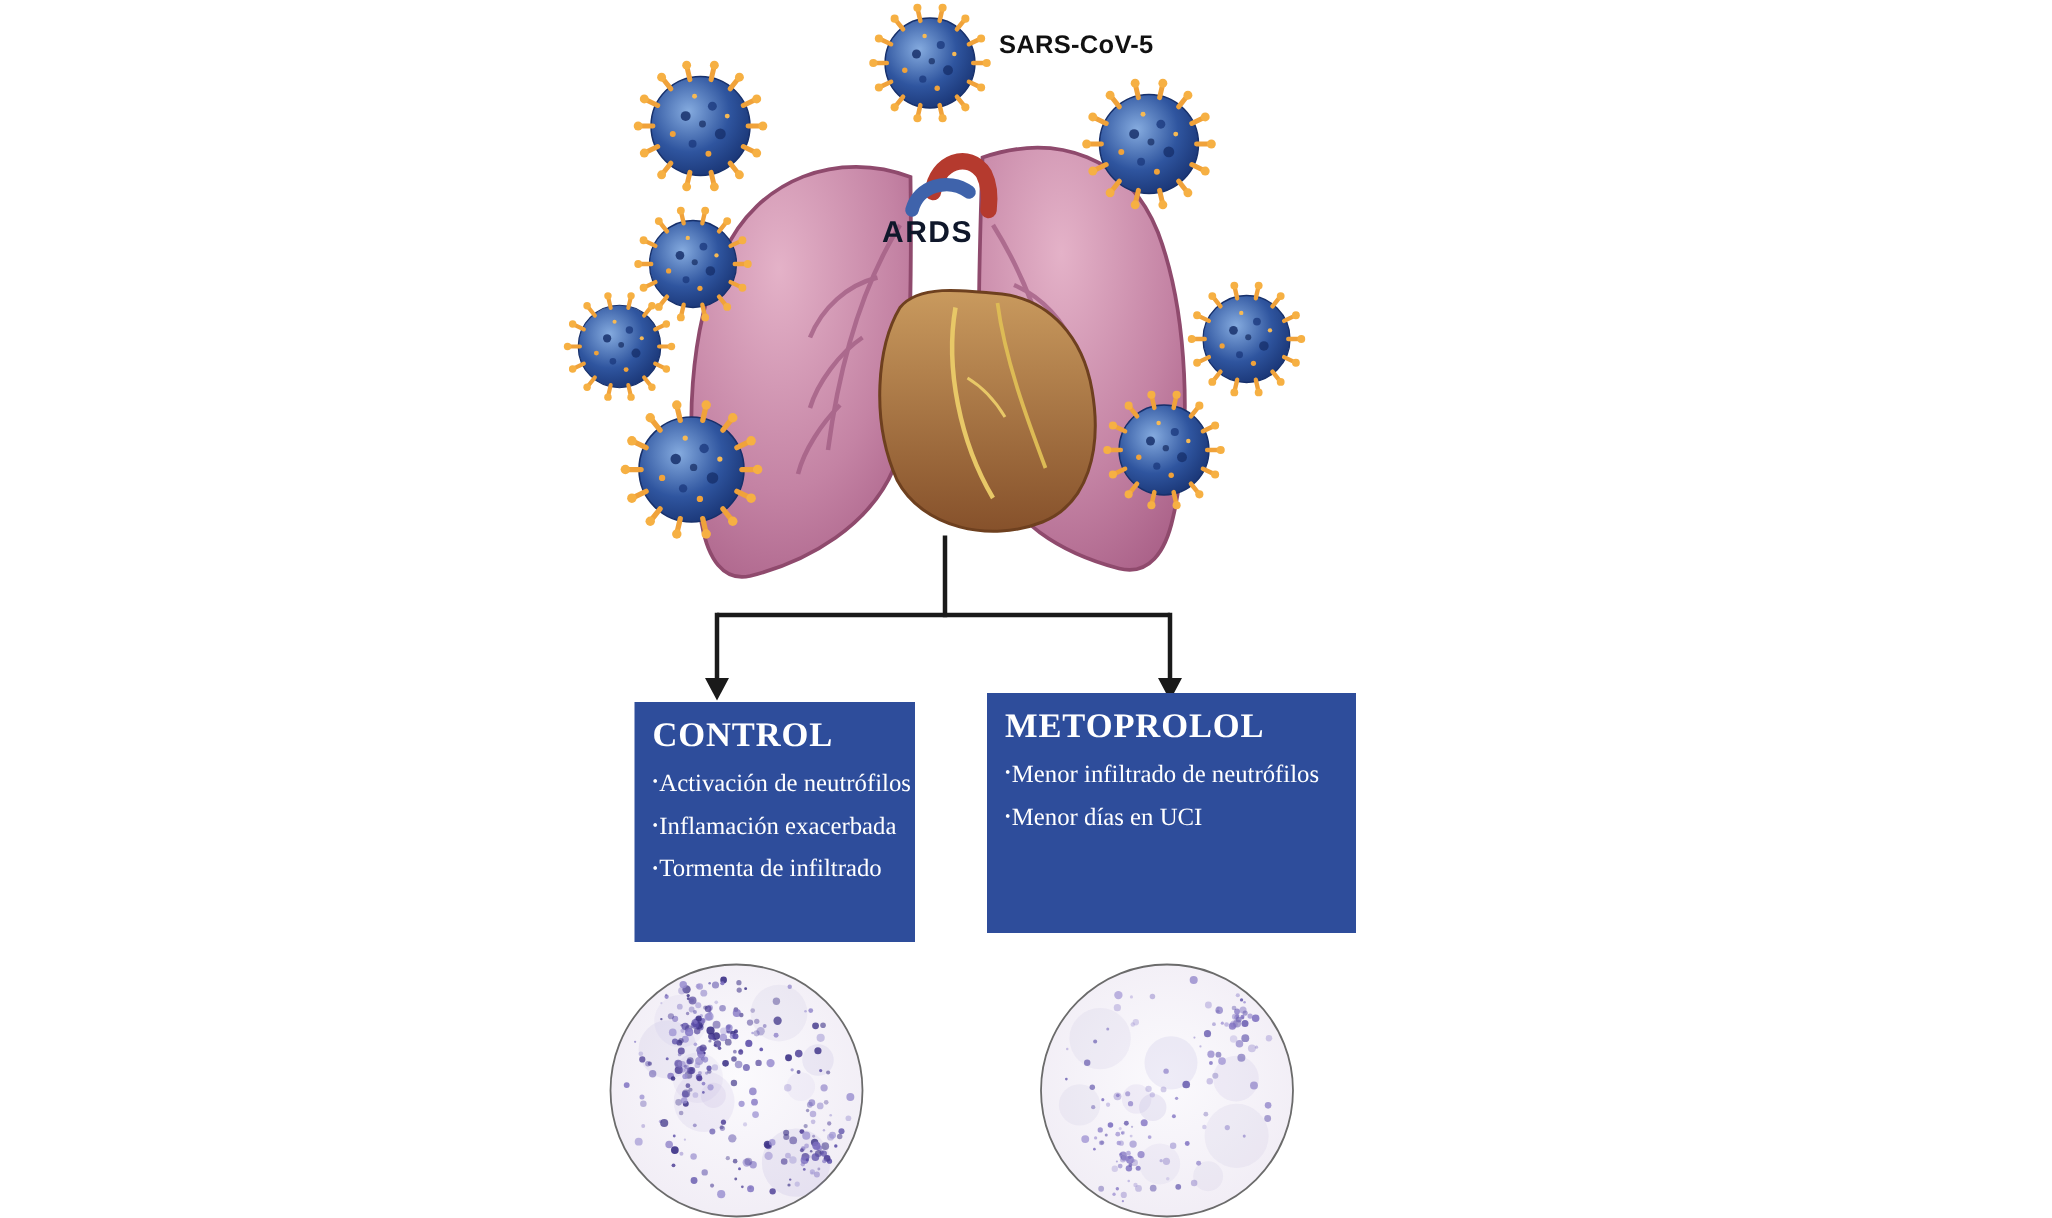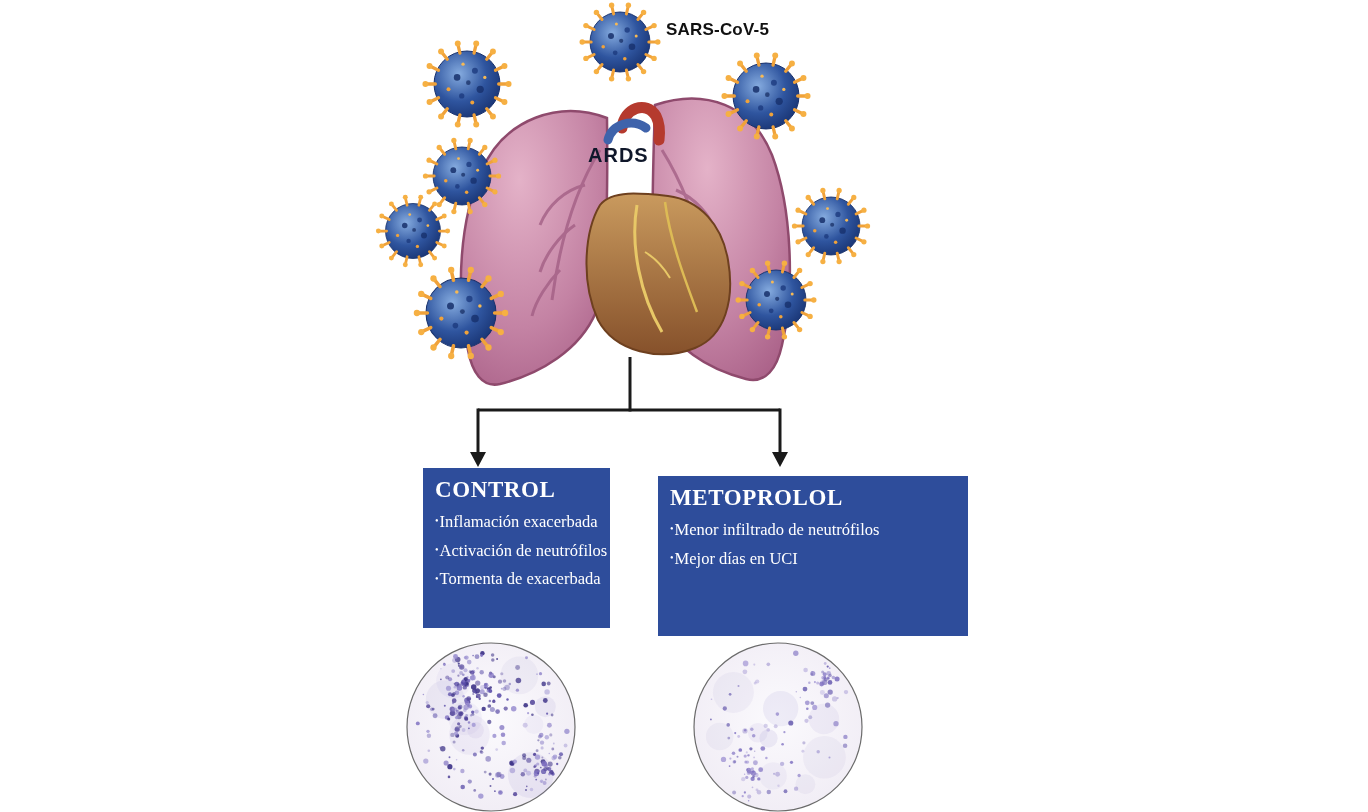--- a/index.html
+++ b/index.html
@@ -5,21 +5,21 @@
   html,body{margin:0;padding:0;background:#ffffff;}
   .stage{position:relative;width:1368px;height:812px;margin:0 auto;background:#fff;overflow:hidden;
          font-family:"Liberation Sans",sans-serif;}
   .stage svg{position:absolute;left:0;top:0;}
   .label{position:absolute;color:#111;font-weight:bold;}
   .sars-label{left:666px;top:20px;font-size:17px;letter-spacing:0.2px;}
   .ards-label{left:588px;top:144px;font-size:20px;letter-spacing:1px;color:#0f172a;}
   .info-box{position:absolute;background:var(--box-blue,#2e4d9b);color:#ffffff;
             font-family:"Liberation Serif",serif;box-sizing:border-box;padding:9px 10px 8px 12px;}
   .box-control{left:385px;top:468px;width:187px;height:160px;margin-left:38px;}
-  .box-metoprolol{left:658px;top:476px;width:310px;height:160px;}
+  .box-metoprolol{left:658px;top:462px;width:246px;height:160px;}
   .box-title{font-size:23px;font-weight:bold;letter-spacing:0.6px;margin:0 0 5px 0;}
   .box-list{list-style:none;margin:0;padding:0;font-size:16.5px;line-height:1.74;white-space:nowrap;}
   .box-list li::before{content:"\2022";font-size:0.62em;vertical-align:0.28em;margin-right:1px;}
 </style>
 </head>
 <body>
 
 <div class="stage">
 
   <svg width="1368" height="812" viewBox="0 0 1368 812">
@@ -591,27 +591,27 @@
         </g>
     </g>
   </svg>
 
   <div class="label sars-label">SARS-CoV-5</div>
   <div class="label ards-label">ARDS</div>
 
   <div class="info-box box-control">
     <div class="box-title">CONTROL</div>
     <ul class="box-list">
+      <li>Activación de neutrófilos</li>
       <li>Inflamación exacerbada</li>
-      <li>Activación de neutrófilos</li>
-      <li>Tormenta de exacerbada</li>
+      <li>Tormenta de infiltrado</li>
     </ul>
   </div>
 
   <div class="info-box box-metoprolol">
     <div class="box-title">METOPROLOL</div>
     <ul class="box-list">
       <li>Menor infiltrado de neutrófilos</li>
-      <li>Mejor días en UCI</li>
+      <li>Menor días en UCI</li>
     </ul>
   </div>
 
 </div>
 
 </body></html>

